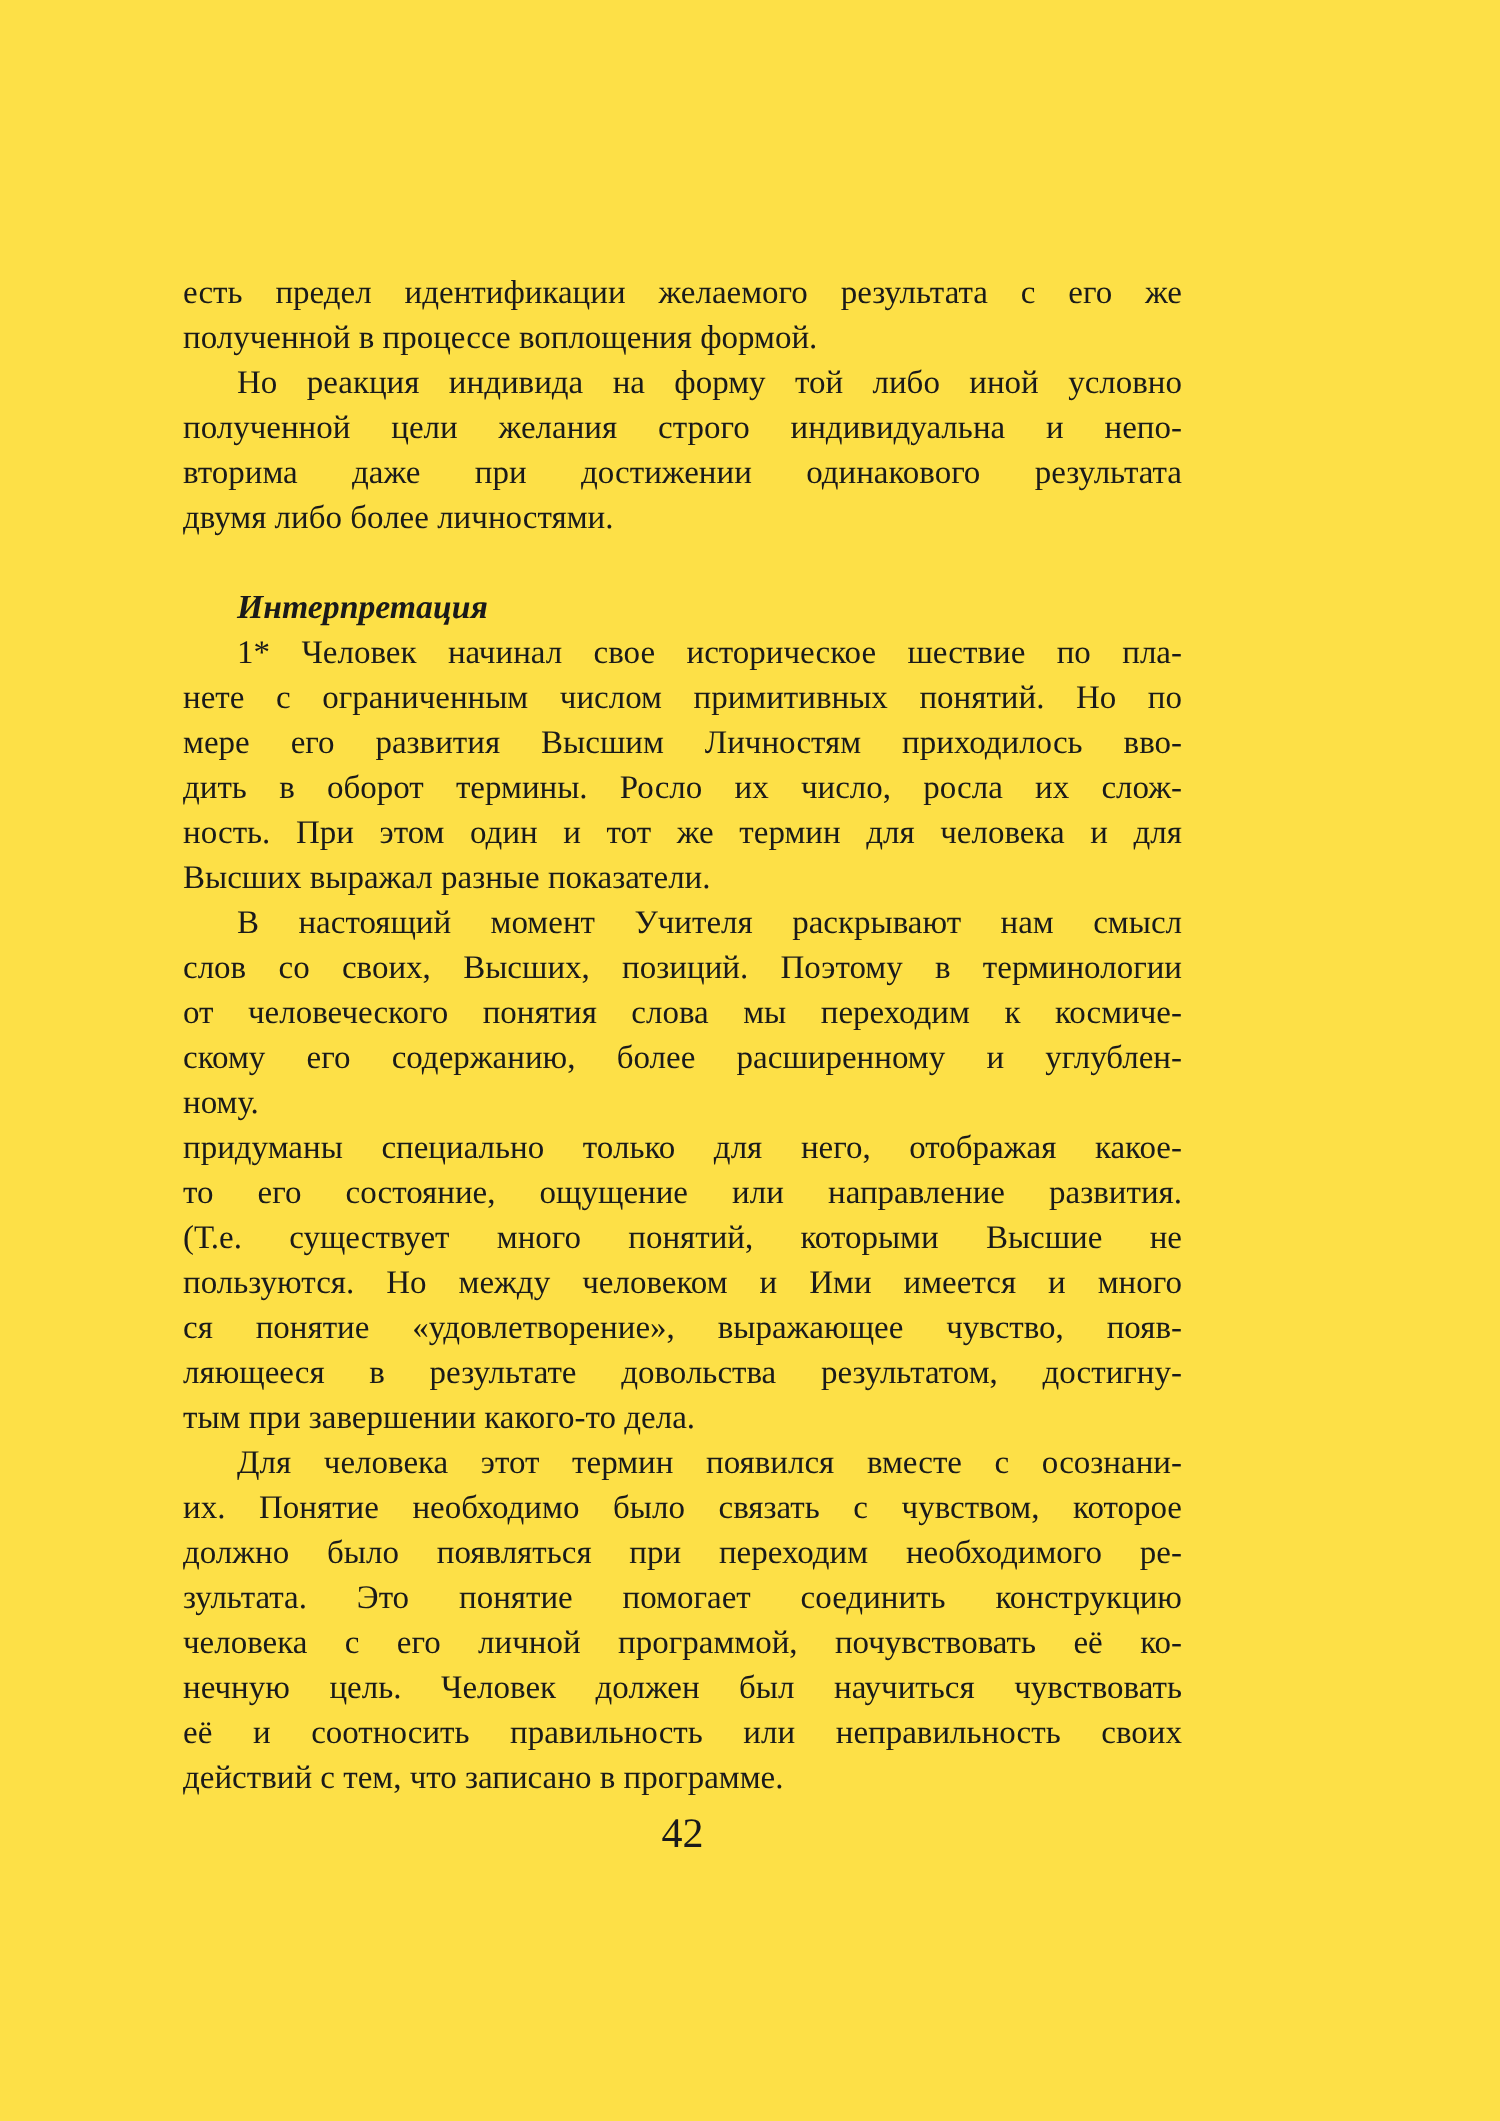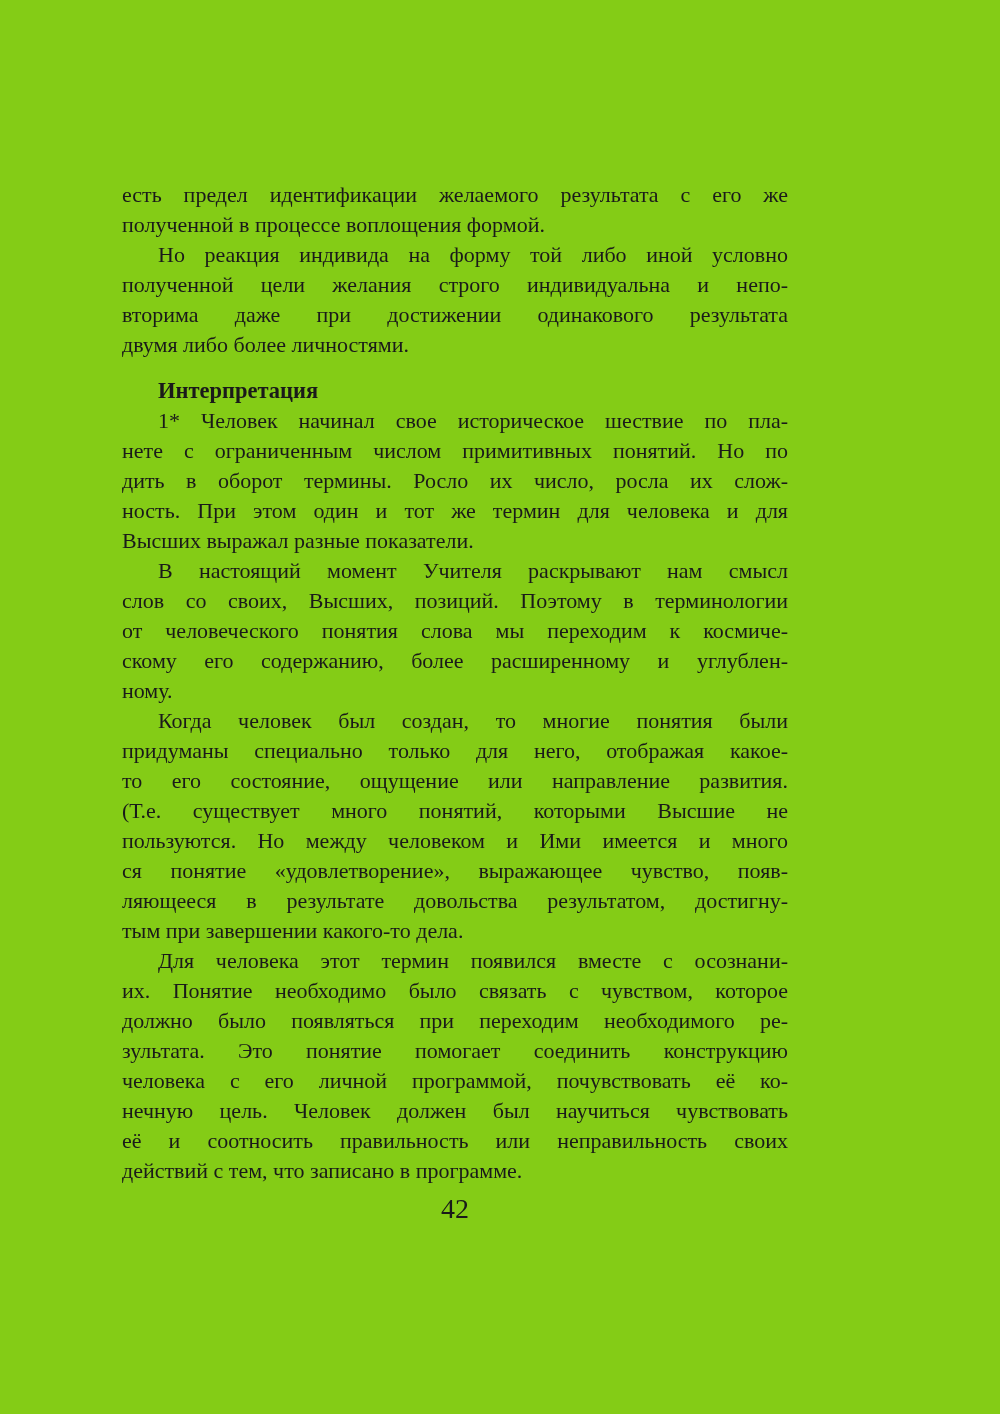--- a/index.html
+++ b/index.html
@@ -7,40 +7,40 @@
     width: 1000px;
     height: 1414px;
     background: #ffffff;
     position: relative;
     font-family: "Liberation Serif", "DejaVu Serif", serif;
     overflow: hidden;
   }
   .page {
     position: absolute;
     inset: 0;
-    background: #84cc16;
+    background: #fde047;
   }
   .text-block {
     position: absolute;
     left: 122px;
     top: 180px;
     width: 666px;
     color: #1a1a1a;
     font-size: 22px;
     line-height: 30px;
   }
   .para { margin: 0; }
   .line {
     text-align: justify;
     text-align-last: justify;
     white-space: normal;
   }
   .line.first { padding-left: 36px; }
   .line.last { text-align-last: left; }
-  .heading { margin-top: 16px; }
+  .heading { margin-top: 30px; font-style: italic; }
   .heading .line {
     font-weight: bold;
     font-size: 22.5px;
     text-align-last: left;
   }
   .page-number {
     margin-top: 8px;
     text-align: center;
     text-align-last: center;
     font-size: 28px;
@@ -63,33 +63,33 @@
         <div class="line">полученной цели желания строго индивидуальна и непо-</div>
         <div class="line">вторима даже при достижении одинакового результата</div>
         <div class="line last">двумя либо более личностями.</div>
       </div>
       <div class="para heading">
         <div class="line first last">Интерпретация</div>
       </div>
       <div class="para">
         <div class="line first">1* Человек начинал свое историческое шествие по пла-</div>
         <div class="line">нете с ограниченным числом примитивных понятий. Но по</div>
+        <div class="line">мере его развития Высшим Личностям приходилось вво-</div>
         <div class="line">дить в оборот термины. Росло их число, росла их слож-</div>
         <div class="line">ность. При этом один и тот же термин для человека и для</div>
         <div class="line last">Высших выражал разные показатели.</div>
       </div>
       <div class="para">
         <div class="line first">В настоящий момент Учителя раскрывают нам смысл</div>
         <div class="line">слов со своих, Высших, позиций. Поэтому в терминологии</div>
         <div class="line">от человеческого понятия слова мы переходим к космиче-</div>
         <div class="line">скому его содержанию, более расширенному и углублен-</div>
         <div class="line last">ному.</div>
       </div>
       <div class="para">
-        <div class="line first">Когда человек был создан, то многие понятия были</div>
         <div class="line">придуманы специально только для него, отображая какое-</div>
         <div class="line">то его состояние, ощущение или направление развития.</div>
         <div class="line">(Т.е. существует много понятий, которыми Высшие не</div>
         <div class="line">пользуются. Но между человеком и Ими имеется и много</div>
         <div class="line">ся понятие «удовлетворение», выражающее чувство, появ-</div>
         <div class="line">ляющееся в результате довольства результатом, достигну-</div>
         <div class="line last">тым при завершении какого-то дела.</div>
       </div>
       <div class="para">
         <div class="line first">Для человека этот термин появился вместе с осознани-</div>

